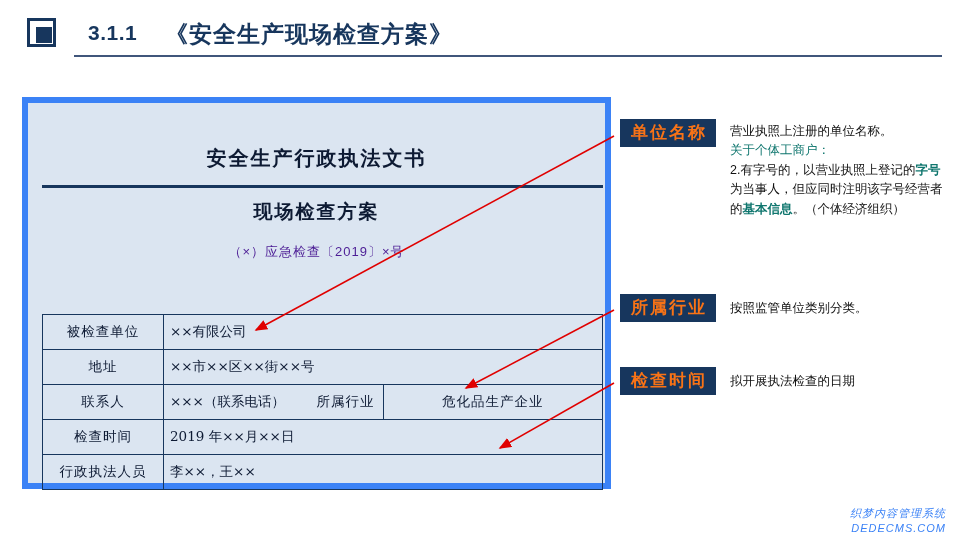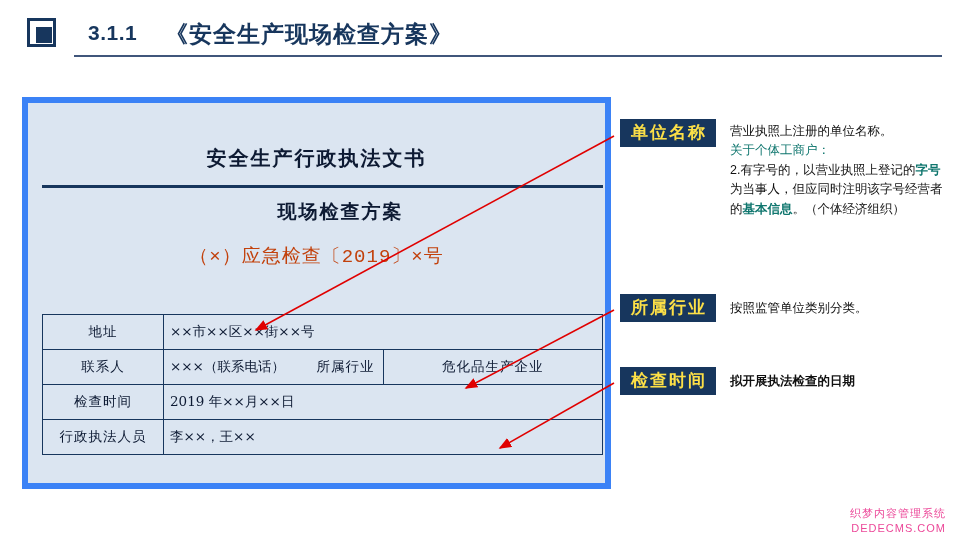--- a/index.html
+++ b/index.html
@@ -115,31 +115,30 @@
     position: absolute;
     top: 96px;
     left: 0;
     width: 100%;
     text-align: center;
     font-family: "DejaVu Serif", serif;
     font-weight: bold;
     font-size: 19px;
     color: #0d1a33;
     letter-spacing: 2px;
-    padding-left: 24px;
   }
   .doc-num {
     position: absolute;
     top: 140px;
     left: 0;
     width: 100%;
     text-align: center;
-    font-family: Liberation Mono, monospace;
-    font-size: 19px;
-    color: #c2410c;
+    font-family: Liberation Sans, sans-serif;
+    font-size: 13px;
+    color: #4c1d95;
     letter-spacing: 1px;
   }
 
   
   .doc-table {
     position: absolute;
     left: 14px;
     top: 211px;
     width: 561px;
     border-collapse: collapse;
@@ -170,21 +169,21 @@
     top: 0;
     line-height: 32px;
     letter-spacing: 1px;
   }
   .val-ind { text-align: center; width: 150px; letter-spacing: 1px;}
 
   
   .badge {
     position: absolute;
     background: #17365d;
-    color: #fde047;
+    color: #f97316;
     font-weight: bold;
     font-size: 17px;
     letter-spacing: 2px;
     padding: 5px 9px 6px 11px;
     white-space: nowrap;
     line-height: 1;
   }
   .badge-1 { left: 620px; top: 119px; }
   .badge-2 { left: 620px; top: 294px; }
   .badge-3 { left: 620px; top: 367px; }
@@ -205,37 +204,37 @@
   .note-1 b { font-weight: bold; }
   .note-2 {
     left: 730px;
     top: 299px;
     width: 215px;
   }
   .note-3 {
     left: 730px;
     top: 372px;
     width: 215px;
-    font-weight: bold;
   }
 
   
   .arrows {
     position: absolute;
     inset: 0;
     pointer-events: none;
   }
 
   
   .watermark {
     position: absolute;
     right: 8px;
     bottom: 6px;
     text-align: right;
-    color: #ec4899;
+    color: #3b82f6;
+    font-style: italic;
   }
   .wm-1 { font-size: 11px; letter-spacing: 1px; }
   .wm-2 { font-size: 11px; letter-spacing: 1px; margin-top: 1px; }
 </style>
 </head>
 <body>
 
 <div class="slide">
 
   <div class="header">
@@ -248,20 +247,24 @@
   <div class="doc">
     <div class="doc-top">
       <div class="doc-title">安全生产行政执法文书</div>
       <div class="doc-hr"></div>
       <div class="doc-sub">现场检查方案</div>
       <div class="doc-num">（×）应急检查〔2019〕×号</div>
     </div>
 
     <table class="doc-table">
       <tbody>
+          <tr>
+        <td class="lab">被检查单位</td>
+        <td class="val" colspan="2">××有限公司</td>
+      </tr>
       <tr>
         <td class="lab">地址</td>
         <td class="val" colspan="2">××市××区××街××号</td>
       </tr>
       <tr>
         <td class="lab">联系人</td>
         <td class="val val-inline">
           <span>×××（联系电话）</span>
           <span class="inline-lab">所属行业</span>
         </td>

